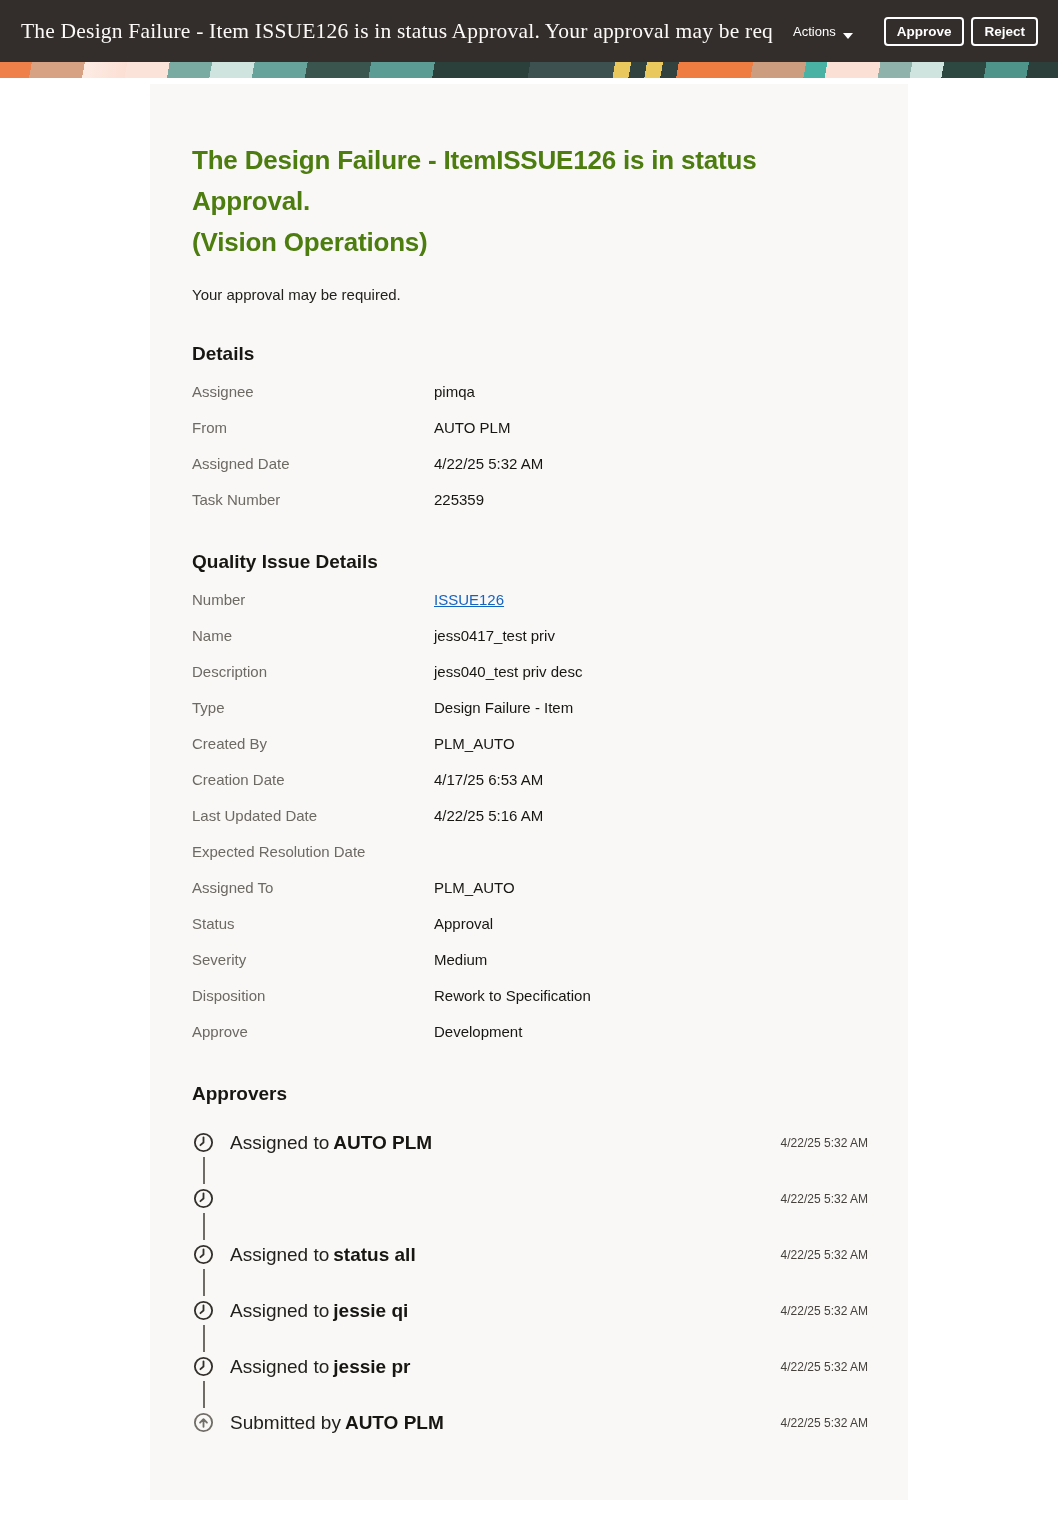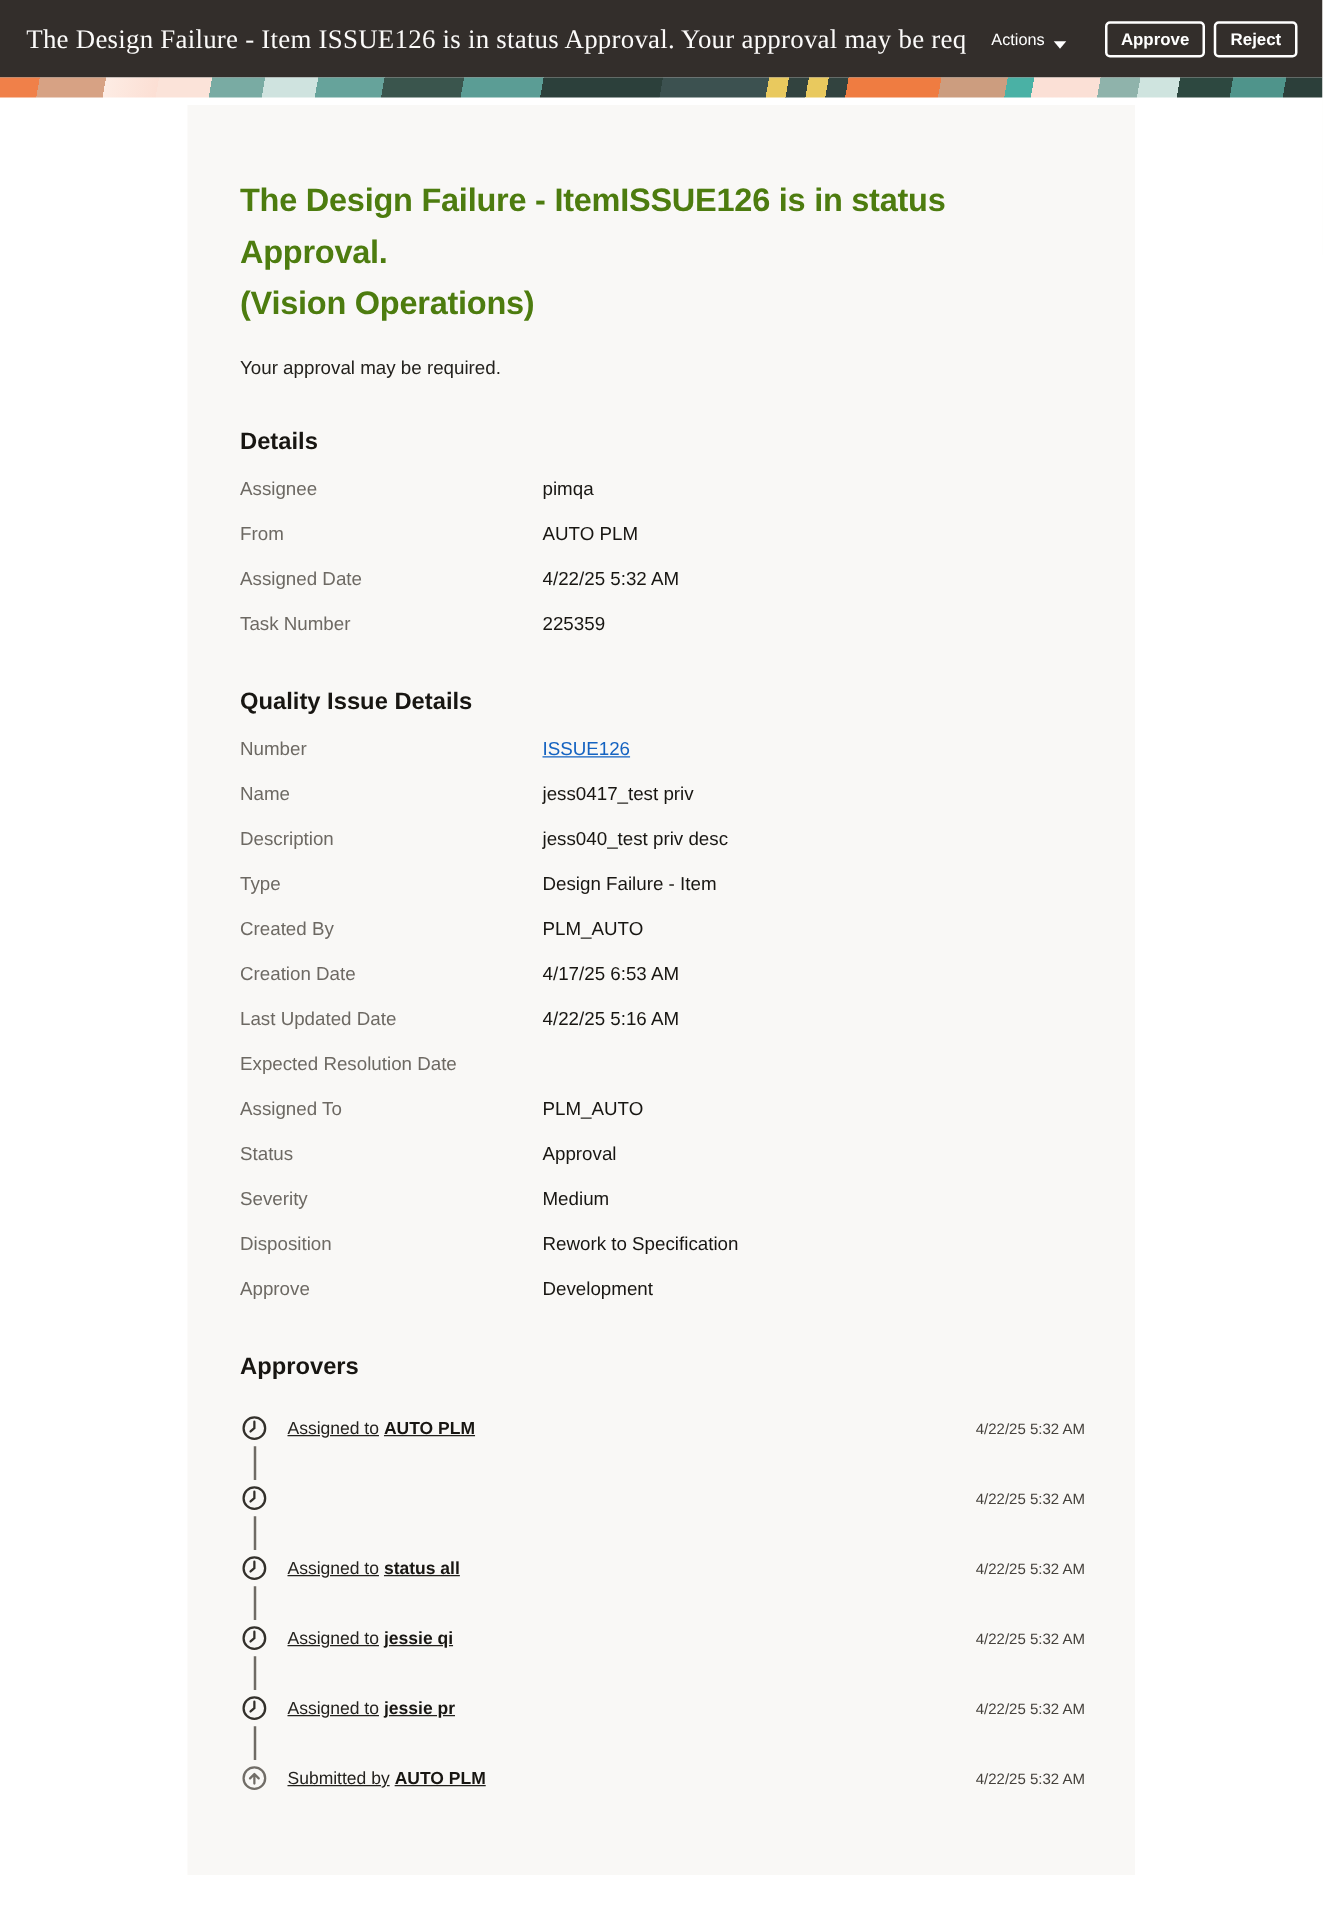--- a/index.html
+++ b/index.html
@@ -22,21 +22,21 @@
   .subtitle{font-size:15px;color:#23211d;margin:23px 0 0;}
   .section-heading{font-size:19px;font-weight:700;color:#181612;margin:34px 0 8px;}
   .section-heading.first{margin-top:40px;}
   .kv-row{display:grid;grid-template-columns:226px 1fr;min-height:36px;align-items:center;font-size:15px;gap:16px;}
   .kv-label{color:#6d6963;}
   .kv-value{color:#181612;}
   .kv-link{color:#1563c1;text-decoration:underline;cursor:pointer;}
   .timeline{margin-top:26px;}
   .tl-entry{display:flex;align-items:center;}
   .tl-icon{width:24px;flex:0 0 24px;margin-right:14px;display:flex;align-items:center;}
-  .tl-text{font-size:14px;color:#23211d;max-width:470px;line-height:21px;text-decoration:underline;}
+  .tl-text{font-size:19px;color:#23211d;max-width:470px;line-height:21px;}
   .tl-text b{color:#181612;}
   .tl-prefix{margin-right:4px;}
   .tl-time{margin-left:auto;font-size:12px;color:#45413c;white-space:nowrap;padding-left:12px;}
   .tl-connector{width:2px;height:27px;background:#6f6b65;margin:3px 0 3px 11px;}
 </style>
 </head>
 <body>
 
 <header class="topbar">
   <div class="topbar-title">The Design Failure - Item ISSUE126 is in status Approval. Your approval may be required.</div>

